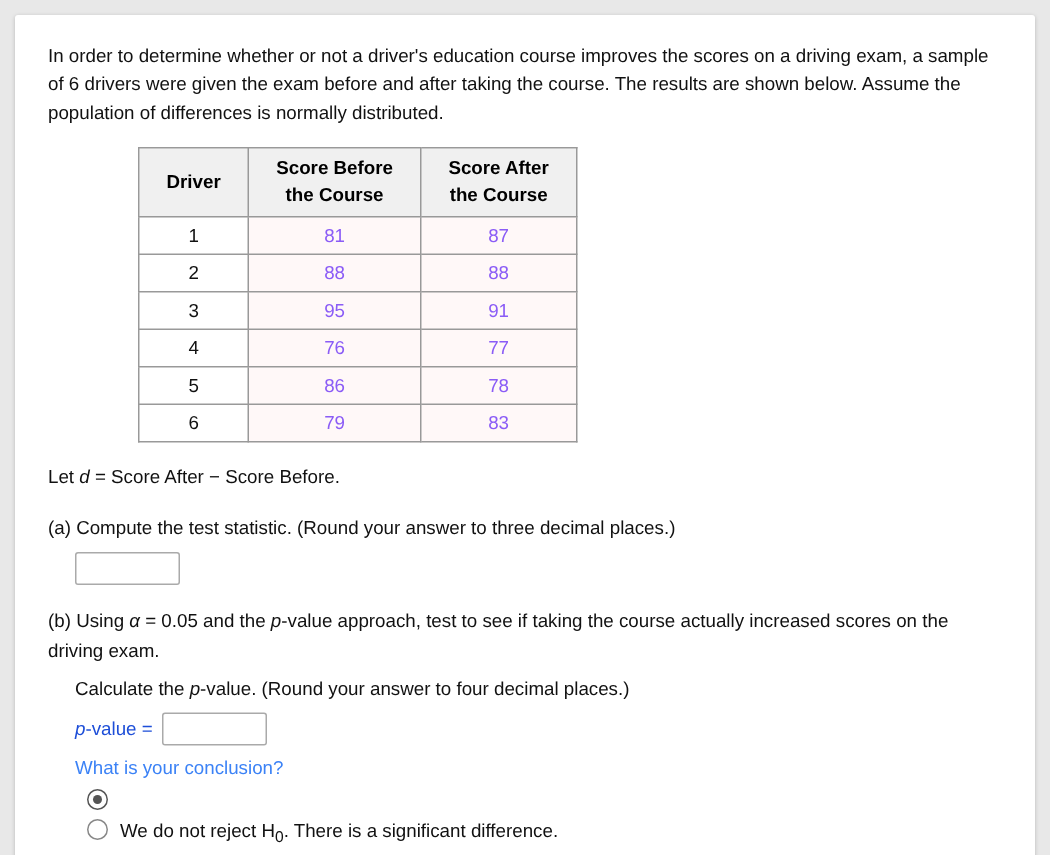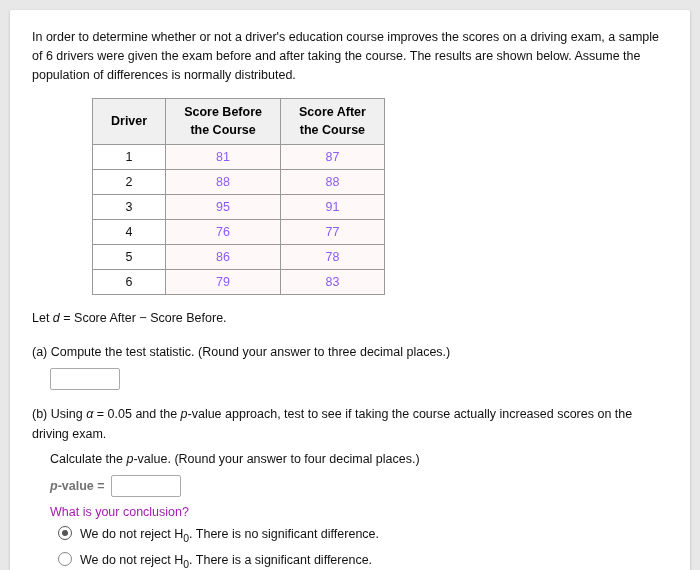--- a/index.html
+++ b/index.html
@@ -92,27 +92,26 @@
 
     .p-value-row {
       display: flex;
       align-items: center;
       gap: 6px;
       margin-bottom: 8px;
     }
 
     .p-value-label {
       font-size: 12.5px;
-      color: #737373;
-      font-weight: bold;
+      color: #1d4ed8;
     }
 
     .conclusion-label {
       font-size: 12.5px;
-      color: #a21caf;
+      color: #3b82f6;
       margin-bottom: 6px;
       font-weight: normal;
     }
 
     .radio-option {
       display: flex;
       align-items: flex-start;
       gap: 8px;
       margin-bottom: 5px;
       margin-left: 8px;
@@ -238,21 +237,20 @@
           <span class="italic">p</span>-value =
         </span>
         <input class="input-box" type="text" style="">
       </div>
 
       <p class="conclusion-label">What is your conclusion?</p>
 
       <div id="radio-options">
       <div class="radio-option">
             <div class="radio-circle selected"></div>
-            <span class="radio-text">We do not reject H<sub>0</sub>. There is no significant difference.</span>
           </div>
           <div class="radio-option">
             <div class="radio-circle"></div>
             <span class="radio-text">We do not reject H<sub>0</sub>. There is a significant difference.</span>
           </div>
         </div>
     </div>
   </div>
 
 </div>

